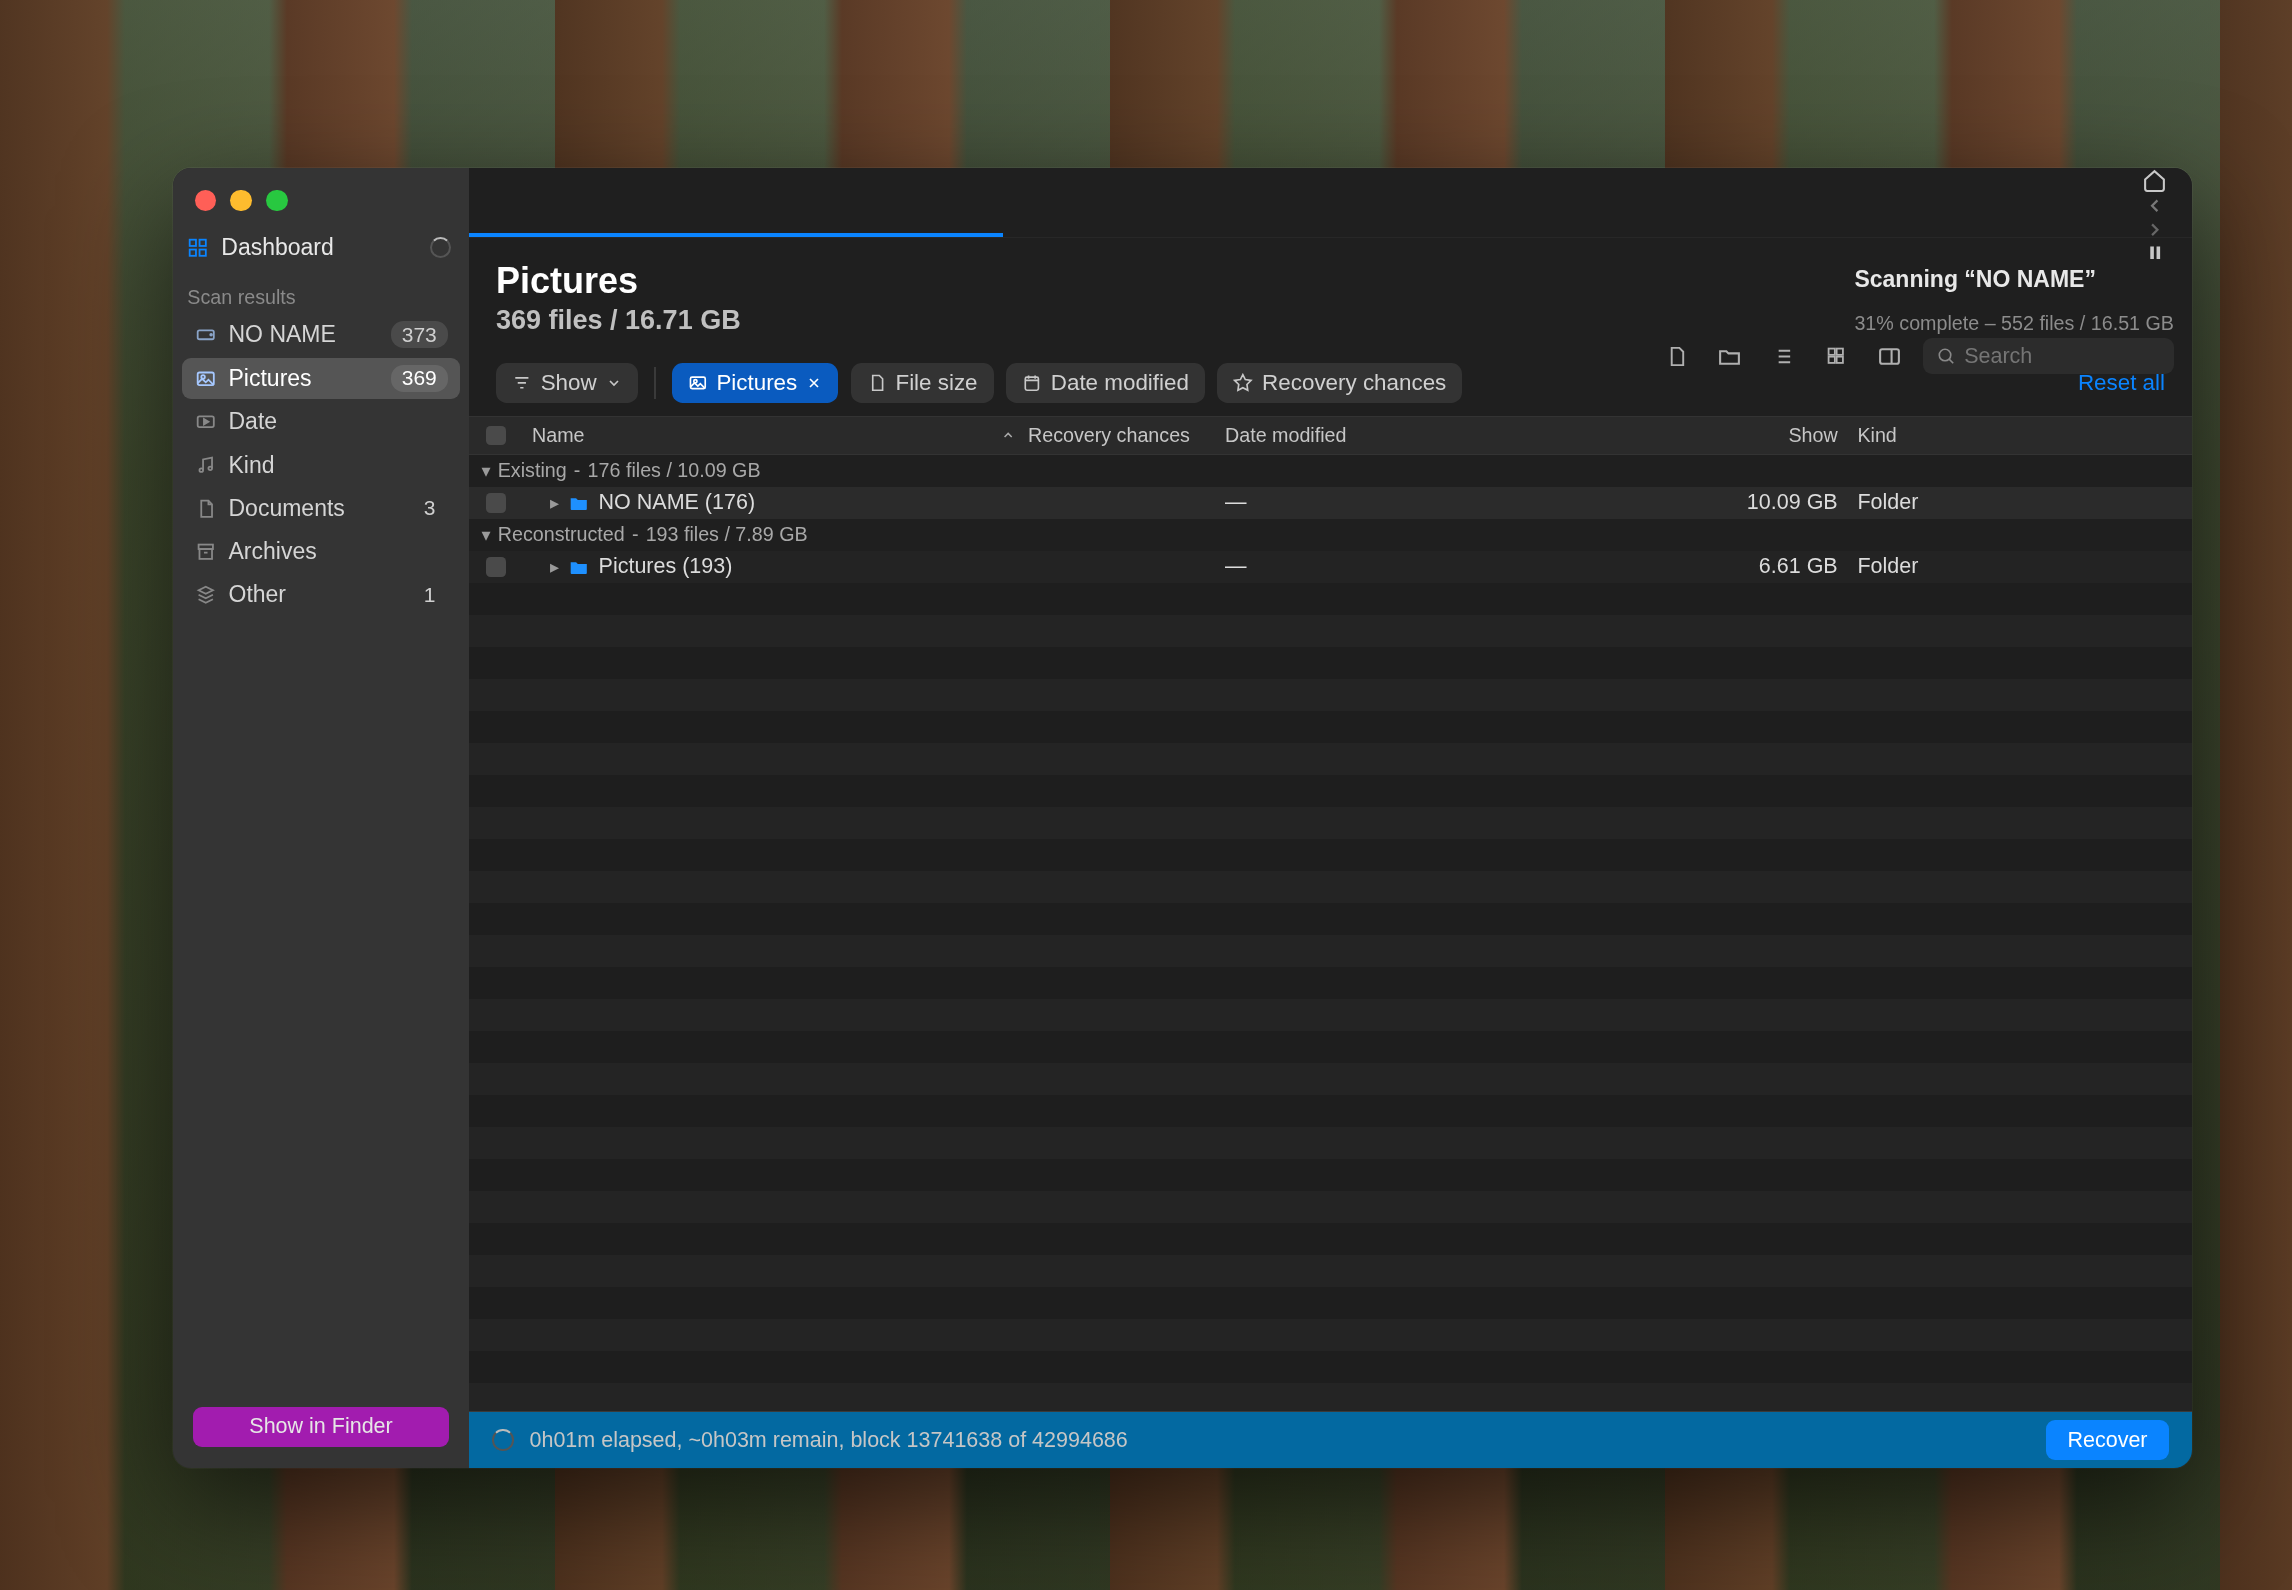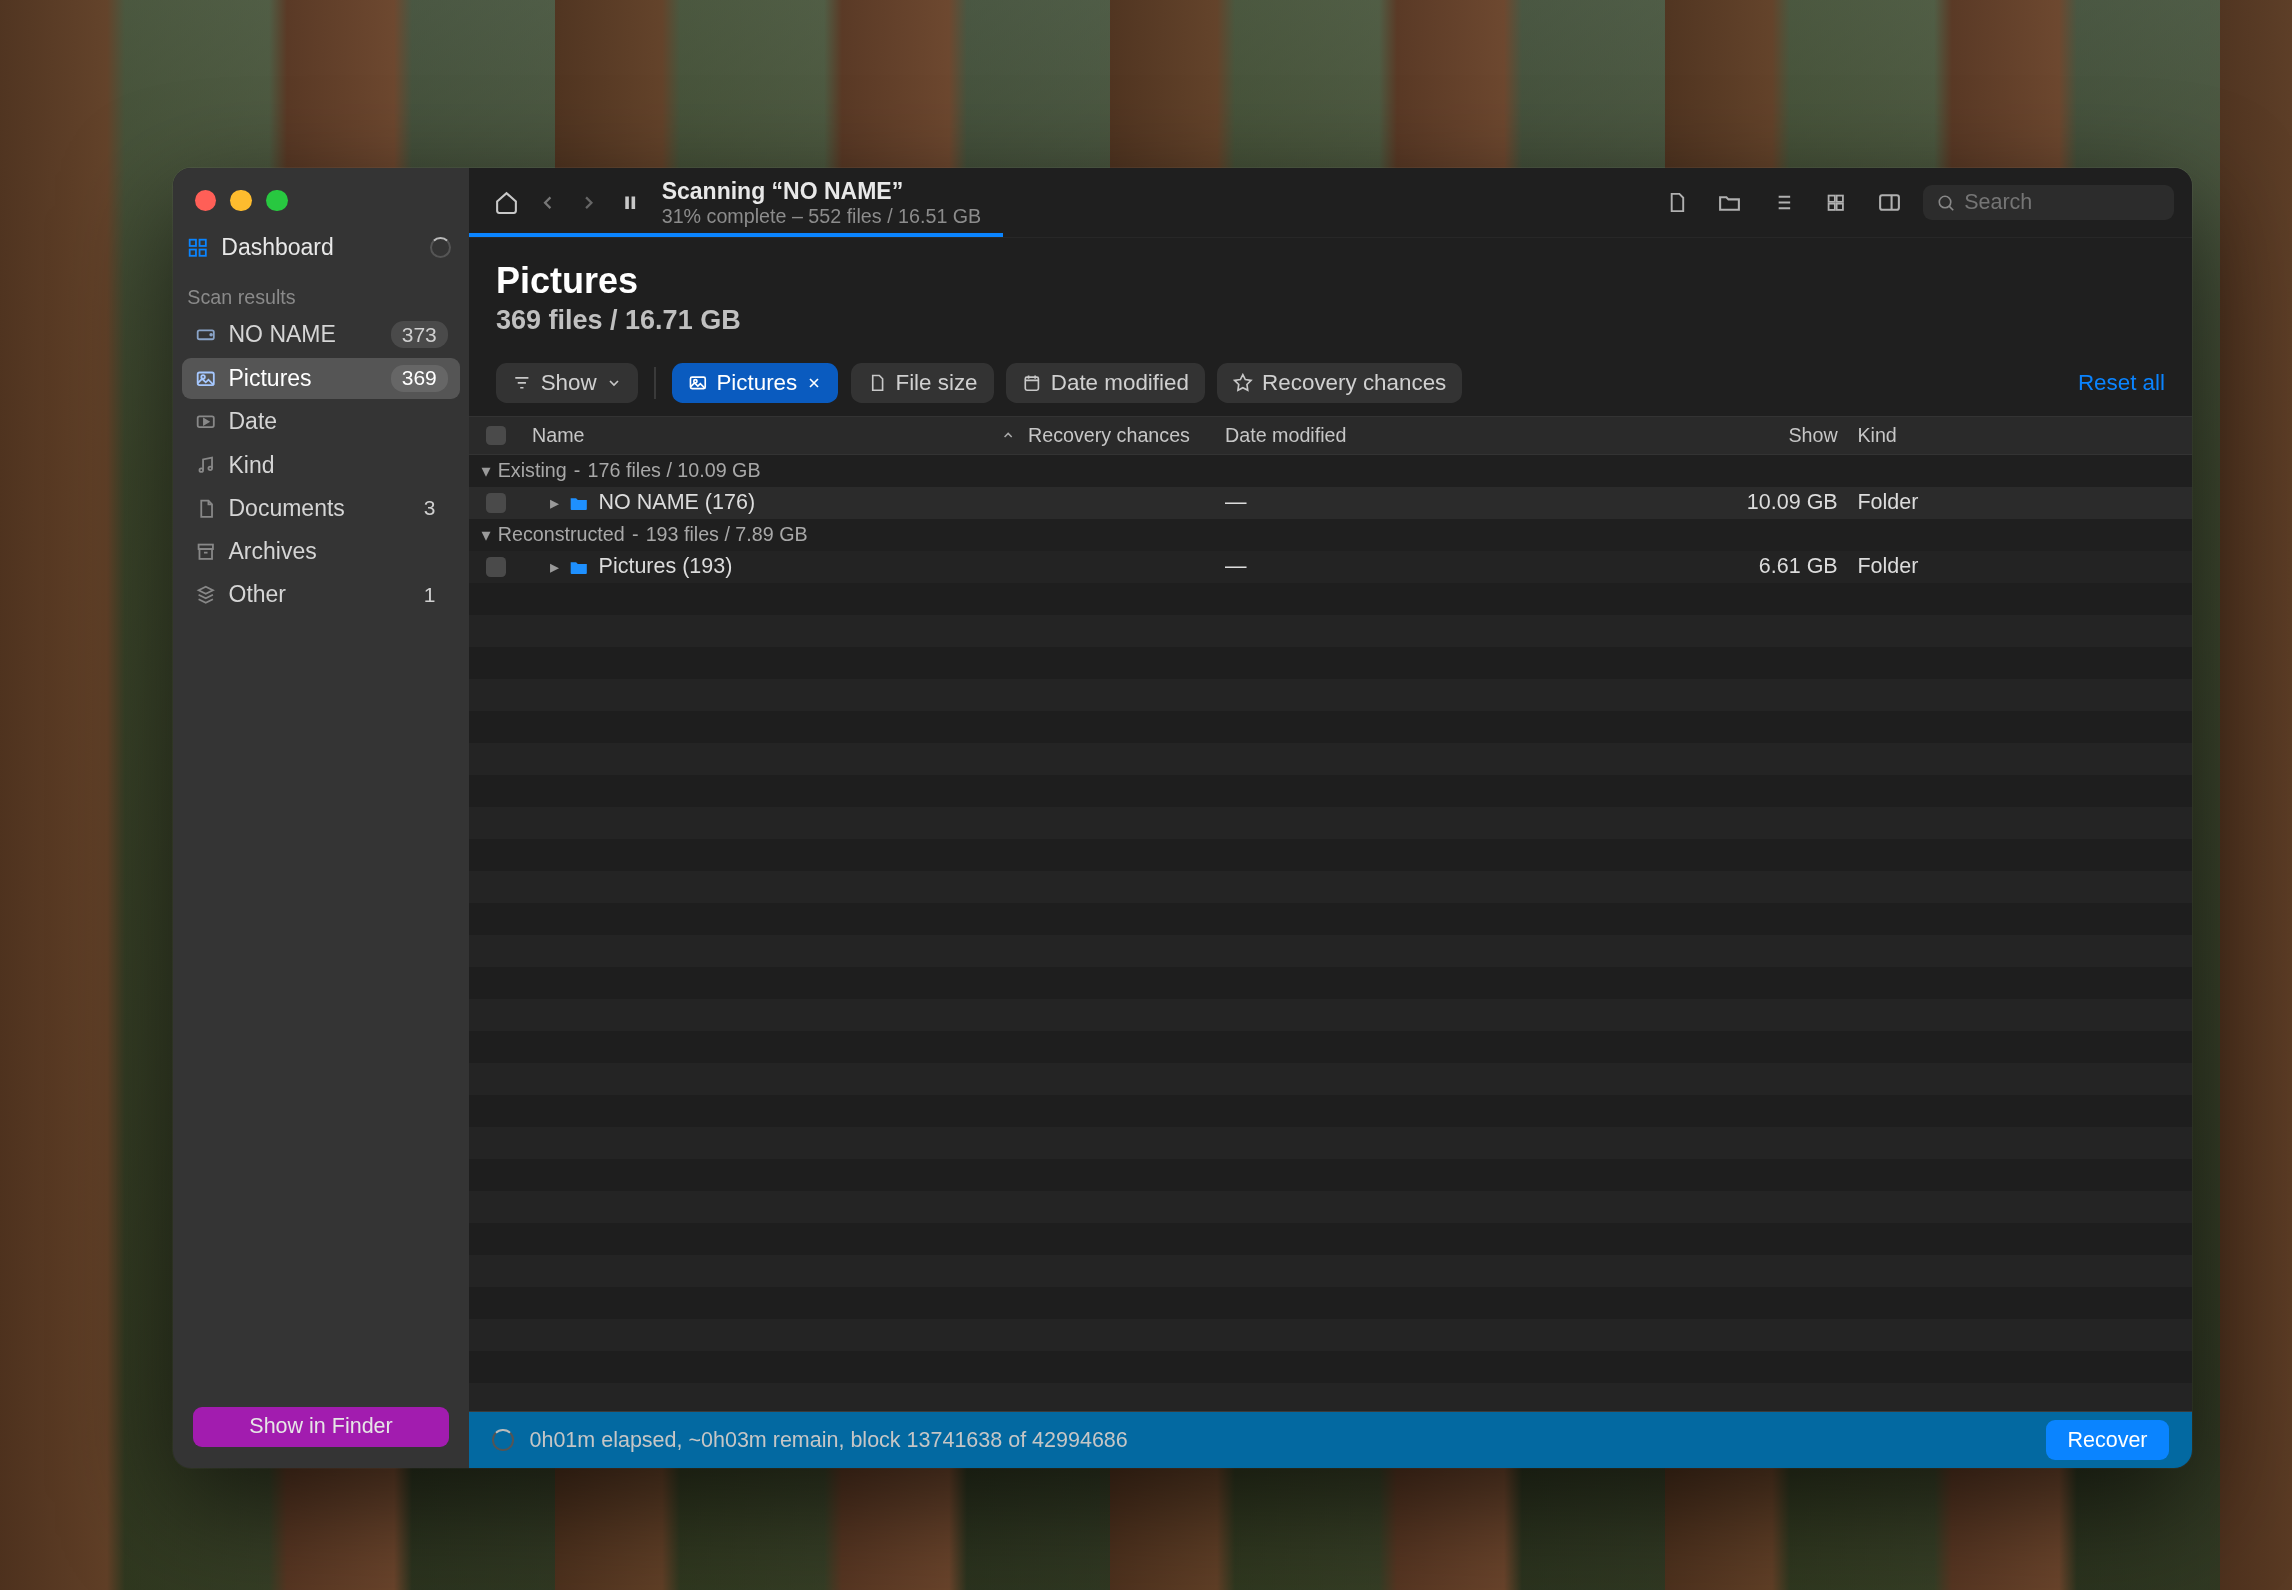--- a/index.html
+++ b/index.html
@@ -65,32 +65,33 @@
   padding: 1.8px 10.7px; border-radius: 12.5px; min-width: 36px; text-align: center;
 }
 .sidebar-item.active .badge { background: #666; color: #fff; }
 .sidebar-footer { margin-top: auto; padding: 18px 19.7px 21.5px; }
 .show-in-finder {
   width: 100%; background: #a21caf; color: #e6e6e6; border: none;
   padding: 7.2px 0; border-radius: 9px; font-size: 21.5px;
 }
 .main { flex: 1; background: #1f1f1f; display: flex; flex-direction: column; position: relative; }
 .toolbar {
-  height: 70px; display: flex; align-items: center; padding: 0 18px;
+  height: 70px; display: flex; align-items: flex-end; padding: 0 18px;
   gap: 2px; border-bottom: 0.9px solid rgba(255,255,255,0.04);
   position: relative;
+  flex-direction: column;
 }
 .tb-icon-btn {
   width: 39px; height: 39px; display: flex; align-items: center; justify-content: center;
   color: #b8b8b8; border-radius: 7.2px;
 }
 .tb-icon-btn.dim { color: #6a6a6a; }
 .scan-block { display: flex; flex-direction: column; margin-left: 10.7px; }
 .scan-title { color: #e8e8e8; font-size: 23px; font-weight: 600; }
-.scan-sub { color: #8c8c8c; font-size: 19.7px; margin-top: 0; }
+.scan-sub { color: #8c8c8c; font-size: 19.7px; margin-top: 19px; }
 .progress-bar {
   position: absolute; bottom: 0; left: 0; height: 3.6px; background: #0a84ff;
 }
 .toolbar-right { margin-left: auto; display: flex; align-items: center; gap: 14.3px; }
 .search-wrap {
   display: flex; align-items: center; gap: 9px; background: #2c2c2c;
   border-radius: 9px; padding: 5.4px 12.5px; width: 251px; color: #888;
 }
 .search-wrap input {
   background: transparent; border: none; outline: none; color: #ccc;

